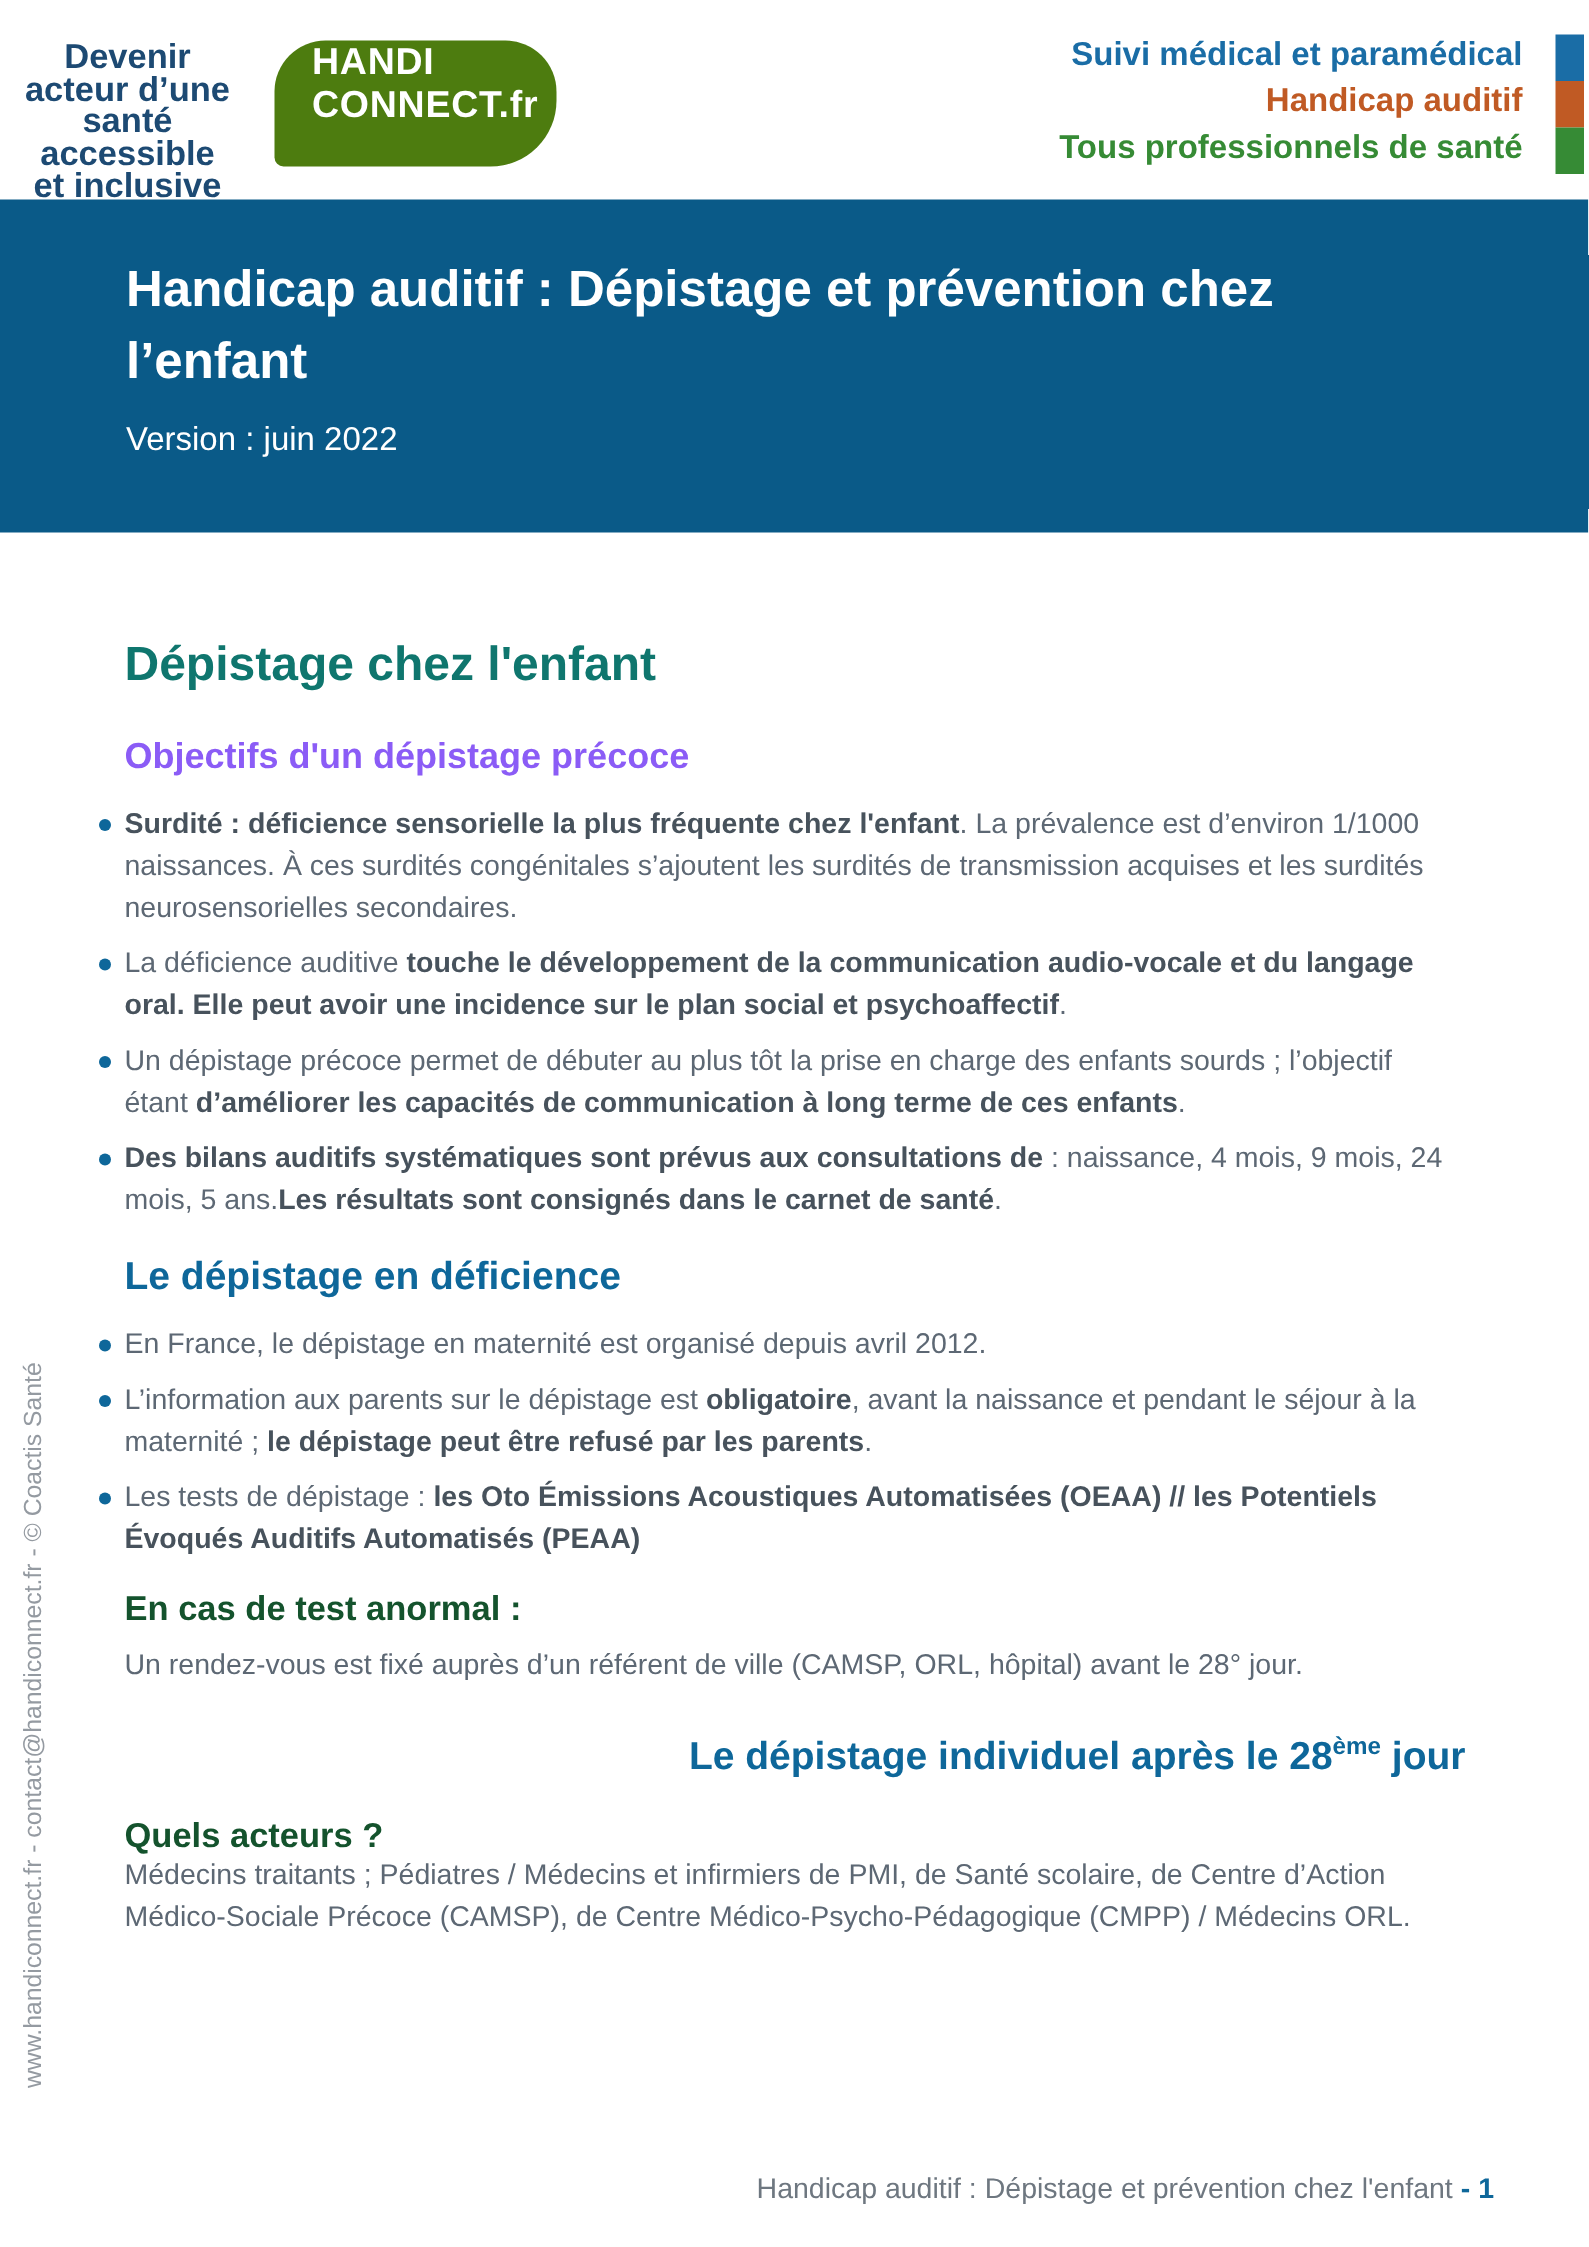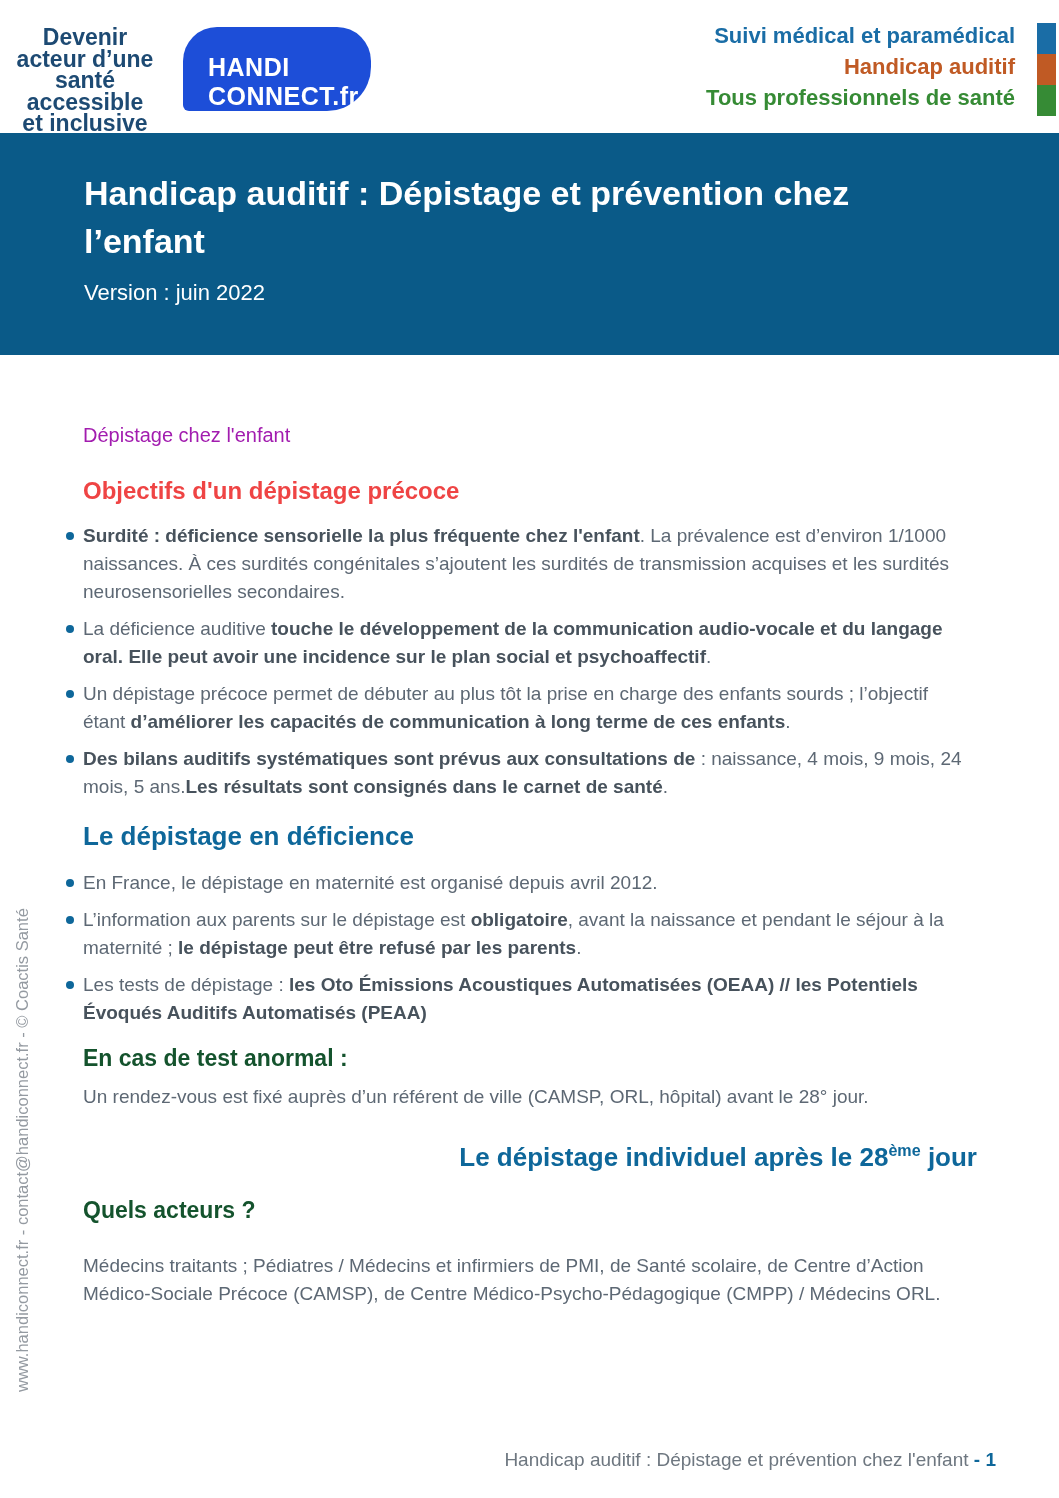--- a/index.html
+++ b/index.html
@@ -9,22 +9,22 @@
     font-family:"Liberation Sans", sans-serif; overflow:hidden; margin:0 auto;
   }
 
   
   .tagline {
     position:absolute; top:27px; left:0; width:170px; text-align:center;
     font-weight:bold; font-size:23px; line-height:21.5px; color:#1d4a73;
   }
   .logo-badge {
     position:absolute; top:27px; left:183px; width:188px; height:84px;
-    background:#1d4ed8; border-radius:34px 34px 44px 6px;
-    display:flex; flex-direction:column; justify-content:flex-end;
+    background:#4d7c0f; border-radius:34px 34px 44px 6px;
+    display:flex; flex-direction:column; justify-content:flex-start;
     padding-left:25px; color:#ffffff; font-weight:bold;
     font-size:25px; line-height:29px; letter-spacing:0.5px;
   }
   .topics {
     position:absolute; top:20px; right:44px; text-align:right;
     font-weight:bold; font-size:22px; line-height:31px;
   }
   .topic-blue   { color:#1a6da6; }
   .topic-orange { color:#c05a24; }
   .topic-green  { color:#368b35; }
@@ -39,22 +39,22 @@
     position:absolute; top:133px; left:0; width:1059px; height:222px;
     background:#0a5a88; color:#ffffff;
   }
   .hero-inner { padding:21px 90px 0 84px; }
   .hero-number  { font-size:22px; font-weight:bold; }
   .hero-title   { font-size:34px; font-weight:bold; line-height:48px; margin-top:15px; max-width:850px; }
   .hero-version { font-size:22px; margin-top:15px; }
 
   
   .content { position:absolute; top:424px; left:83px; width:894px; }
-  .h1 { color:#a21caf; font-size:20px; font-weight:normal; }
-  .h2 { color:#ef4444; font-size:24px; font-weight:bold; margin-top:30px; }
+  .h1 { color:#0f766e; font-size:32px; font-weight:bold; }
+  .h2 { color:#8b5cf6; font-size:24px; font-weight:bold; margin-top:30px; }
   .h2-large { color:#0e679a; font-size:26px; font-weight:bold; }
   .h3 { color:#14532d; font-size:23px; font-weight:bold; }
   .sup { font-size:0.62em; vertical-align:super; }
 
   ul.bullets { list-style:none; margin-top:17px; }
   ul.bullets li {
     position:relative; font-size:19px; line-height:28px; color:#5d6874;
     margin-bottom:9px; max-width:880px;
   }
   ul.bullets li::before {
@@ -63,21 +63,21 @@
   }
   .b { font-weight:bold; color:#47525c; }
   .para { font-size:19px; line-height:28px; color:#5d6874; max-width:880px; }
 
   .mt-mat   { margin-top:20px; }
   .mt-ul2   { margin-top:14px; }
   .mt-anorm { margin-top:18px; }
   .mt-para1 { margin-top:11px; }
   .mt-indiv { margin-top:30px;text-align:right; }
   .mt-act   { margin-top:24px; }
-  .mt-para2 { margin-top:28px; }
+  .mt-para2 { }
 
   
   .side-text {
     position:absolute; left:13px; top:1392px;
     transform:rotate(-90deg); transform-origin:0 0;
     font-size:16.5px; color:#949aa1; white-space:nowrap; width:510px;
   }
 
   
   .footer {

